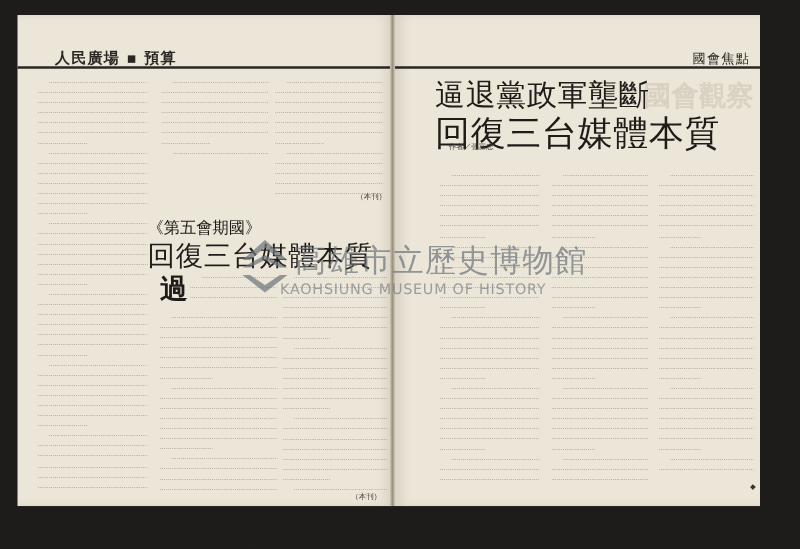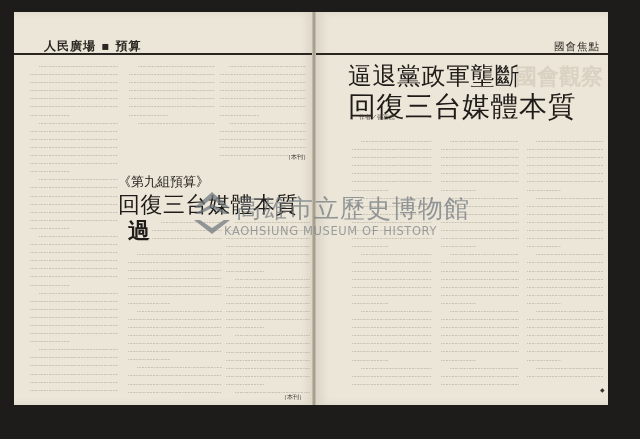--- a/index.html
+++ b/index.html
@@ -96,21 +96,21 @@
     <span class="p" style="width:100%;white-space:nowrap;overflow:hidden;text-indent:0px">…………………………………………………………………………………………………………………………………………………………………………</span>
     <span class="p" style="width:45%;white-space:nowrap;overflow:hidden;text-indent:0px">…………………………………………………………………………………………………………………………………………………………………………</span>
     <span class="p" style="width:100%;white-space:nowrap;overflow:hidden;text-indent:9px">…………………………………………………………………………………………………………………………………………………………………………</span>
     <span class="p" style="width:100%;white-space:nowrap;overflow:hidden;text-indent:0px">…………………………………………………………………………………………………………………………………………………………………………</span>
     <span class="p" style="width:100%;white-space:nowrap;overflow:hidden;text-indent:0px">…………………………………………………………………………………………………………………………………………………………………………</span>
     <span class="p" style="width:100%;white-space:nowrap;overflow:hidden;text-indent:0px">…………………………………………………………………………………………………………………………………………………………………………</span>
     <span class="p" style="width:100%;white-space:nowrap;overflow:hidden;text-indent:0px">…………………………………………………………………………………………………………………………………………………………………………</span>
   </div>
 <div class="endmark" style="left:285px;top:153px;">（本刊）</div>
 
-<div class="title" style="left:118px;top:173px;font-size:13px;">《第九組預算》</div>
+<div class="title" style="left:118px;top:173px;font-size:13px;">《第五會期國》</div>
 <div class="title" style="left:118px;top:190px;font-size:22px;letter-spacing:0.5px;">回復三台媒體本質</div>
 <div class="dropcap" style="left:128px;top:216px;">過</div>
 <div class="col" style="left:152px;top:218px;width:70px;height:30px;" id="lc4">
     <span class="p" style="width:100%;white-space:nowrap;overflow:hidden;text-indent:9px">…………………………………………………………………………………………………………………………………………………………………………</span>
     <span class="p" style="width:100%;white-space:nowrap;overflow:hidden;text-indent:0px">…………………………………………………………………………………………………………………………………………………………………………</span>
     <span class="p" style="width:100%;white-space:nowrap;overflow:hidden;text-indent:0px">…………………………………………………………………………………………………………………………………………………………………………</span>
   </div>
 <div class="col" style="left:128px;top:250px;width:94px;height:150px;" id="lc5">
     <span class="p" style="width:100%;white-space:nowrap;overflow:hidden;text-indent:9px">…………………………………………………………………………………………………………………………………………………………………………</span>
     <span class="p" style="width:100%;white-space:nowrap;overflow:hidden;text-indent:0px">…………………………………………………………………………………………………………………………………………………………………………</span>

